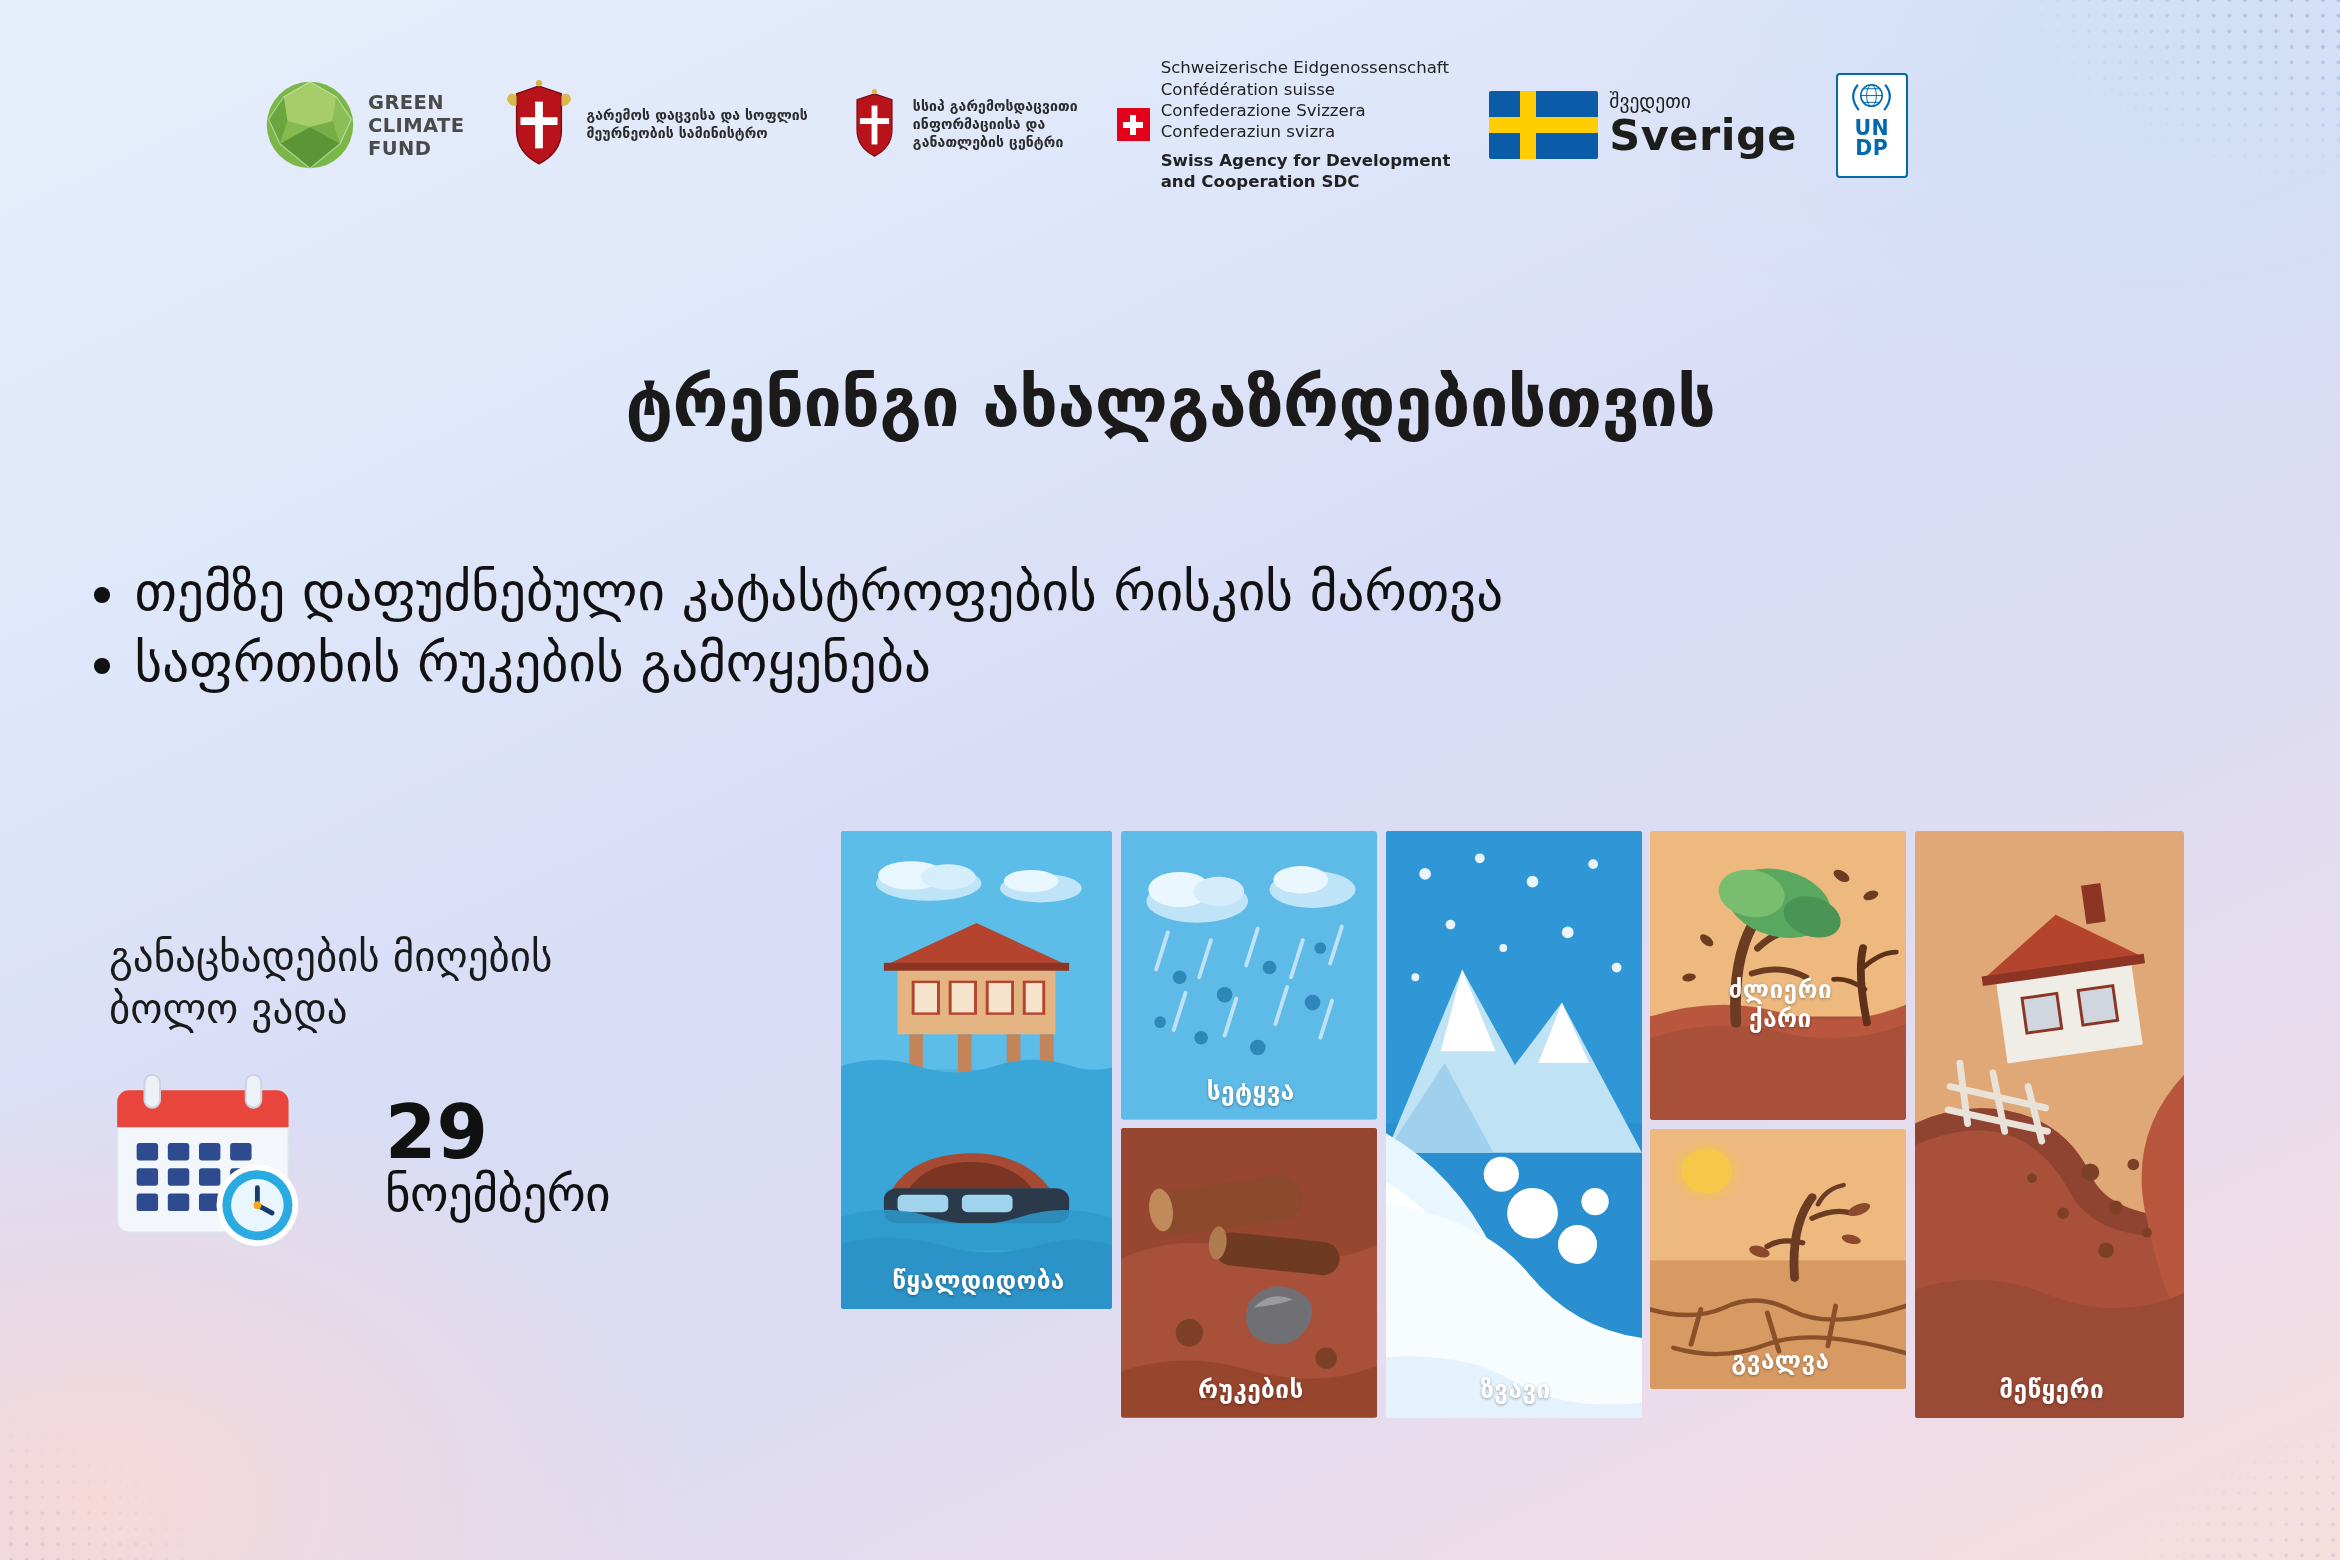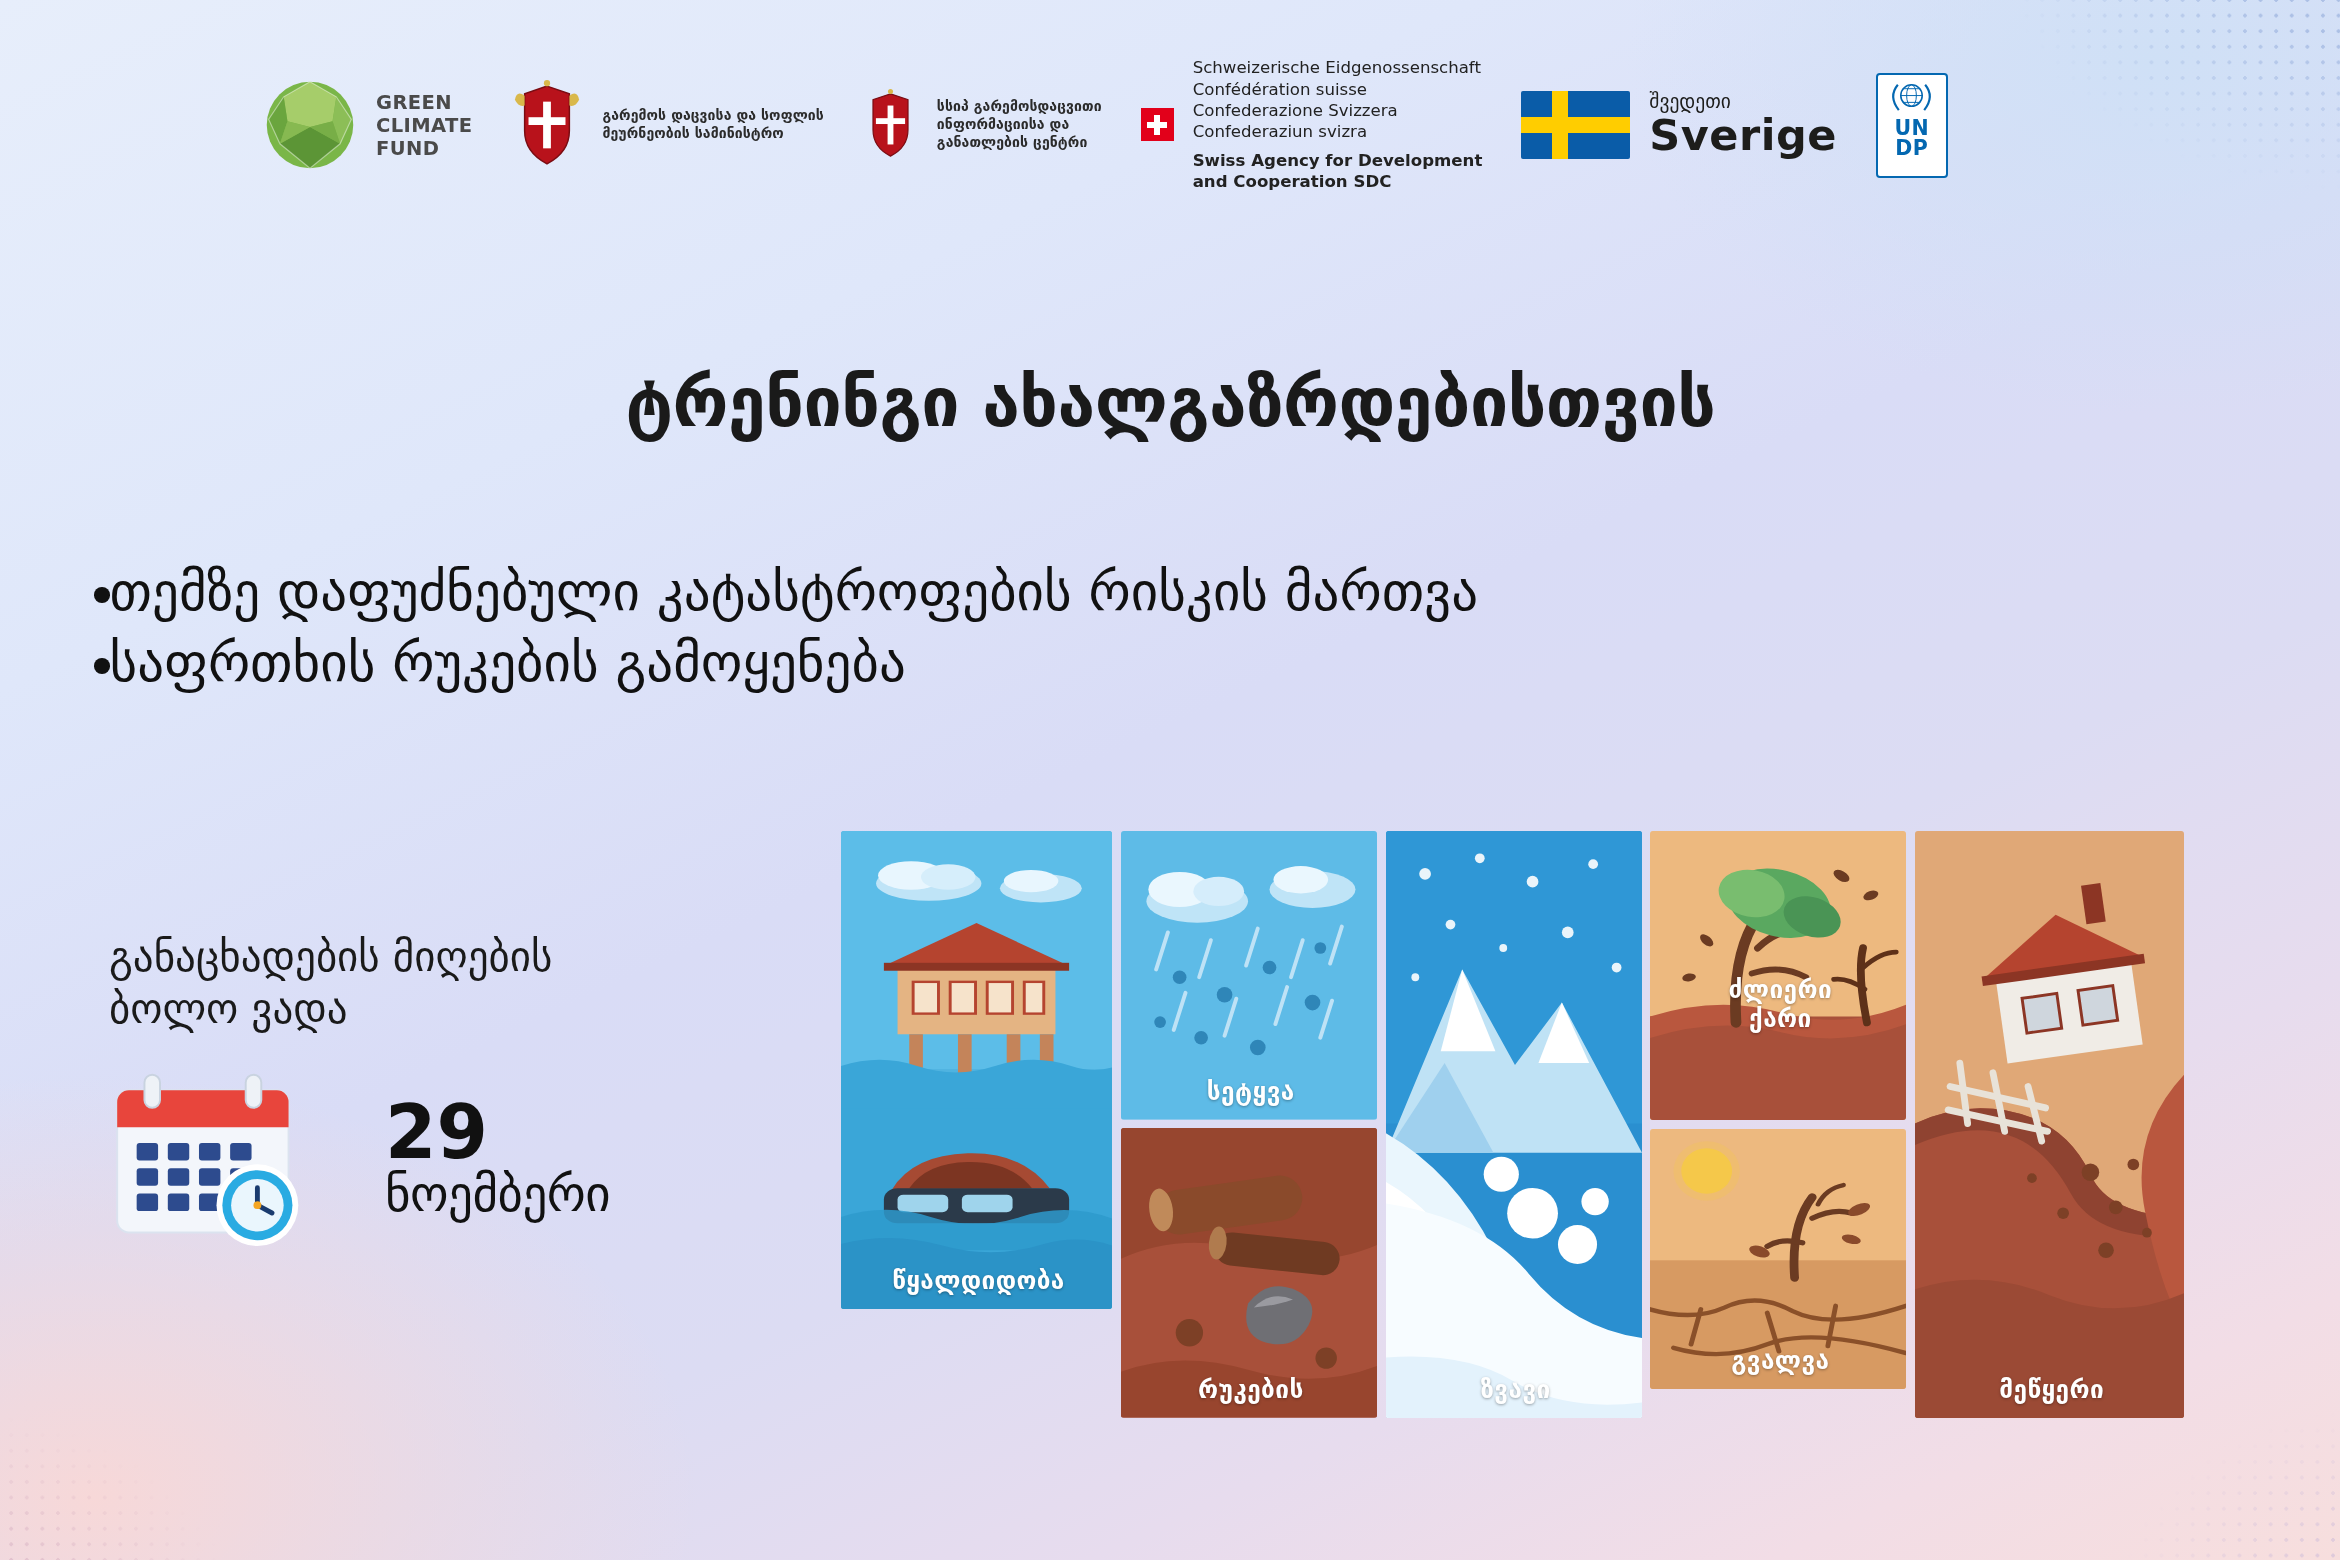--- a/index.html
+++ b/index.html
@@ -55,21 +55,21 @@
     position: absolute;
     top: 47px; left: 263px;
     width: 1843px; height: 156px;
     display: flex;
     align-items: center;
     gap: 39px;
   }
   .logo {
     display: flex;
     align-items: center;
-    gap: 19px;
+    gap: 11px;
   }
   .logo-text {
     font-size: 16.6px;
     line-height: 1.28;
     color: #3a3a3a;
     font-weight: bold;
   }
   .logo-text.small {
     font-size: 14px;
     font-weight: bold;
@@ -125,20 +125,21 @@
   }
   .bullets {
     position: absolute;
     top: 556px;
     left: 94px;
     width: 2048px;
   }
   .bullet {
     display: flex;
     align-items: flex-start;
+    gap: 25px;
     font-size: 53px;
     color: #111;
     line-height: 1.34;
     font-weight: normal;
   }
   .bullet .dot {
     width: 15.6px; height: 15.6px; border-radius: 50%;
     background: #111; margin-top: 31px; flex: none;
   }
 

